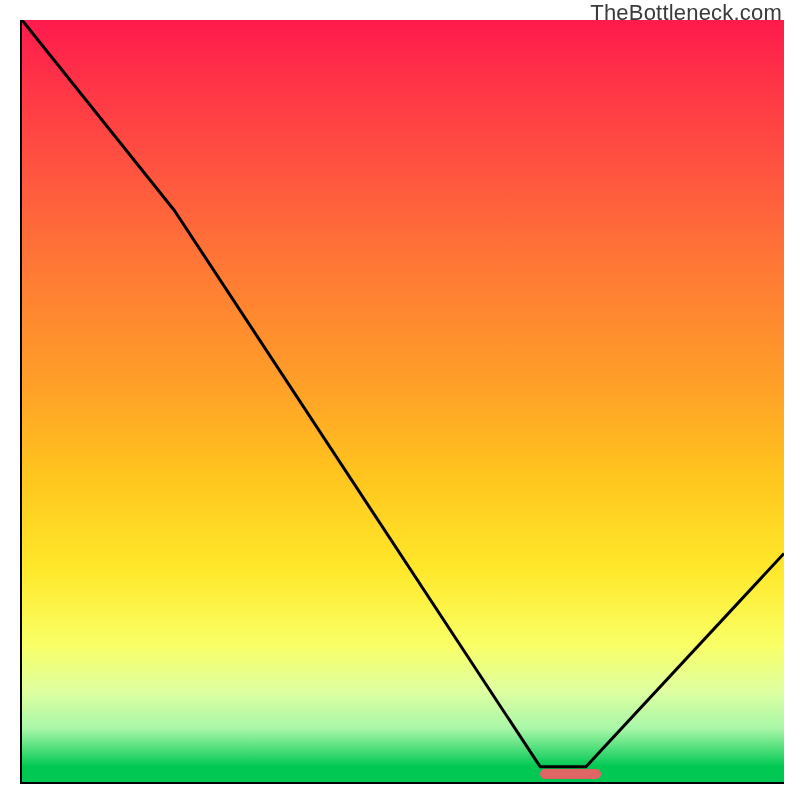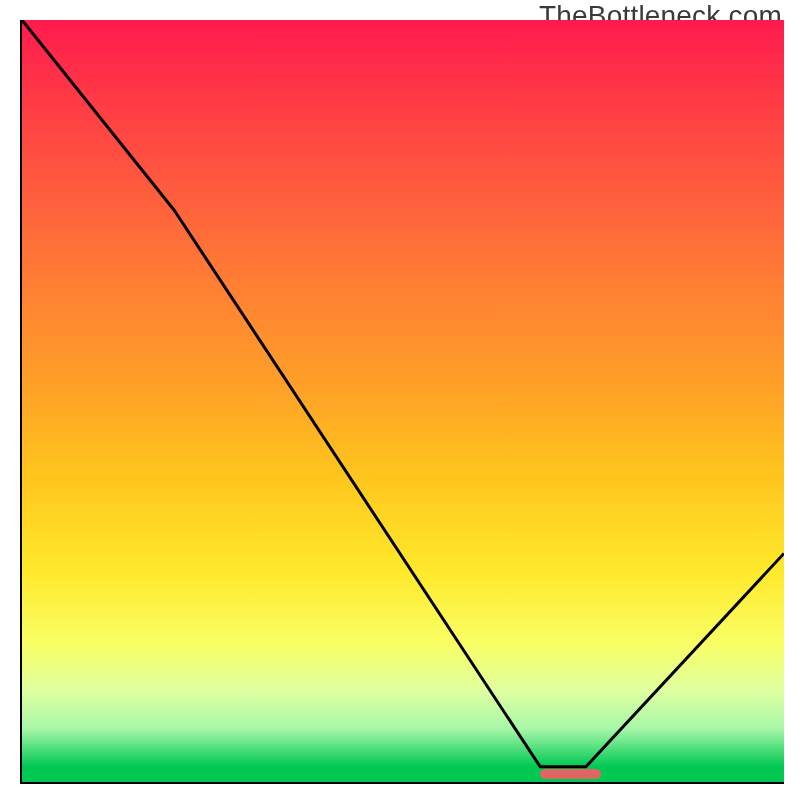--- a/index.html
+++ b/index.html
@@ -45,21 +45,21 @@
     position: absolute;
     left: 0;
     top: 0;
     width: 762px;
     height: 762px;
   }
   .watermark {
     position: absolute;
     top: 0px;
     right: 18px;
-    font-size: 28px;
+    font-size: 22px;
     font-weight: 500;
     color: #3a3a3a;
     font-family: Arial, Helvetica, sans-serif;
     letter-spacing: 0.2px;
   }
   .sweet-spot {
     position: absolute;
     height: 10px;
     border-radius: 5px;
     background: #e06666;

